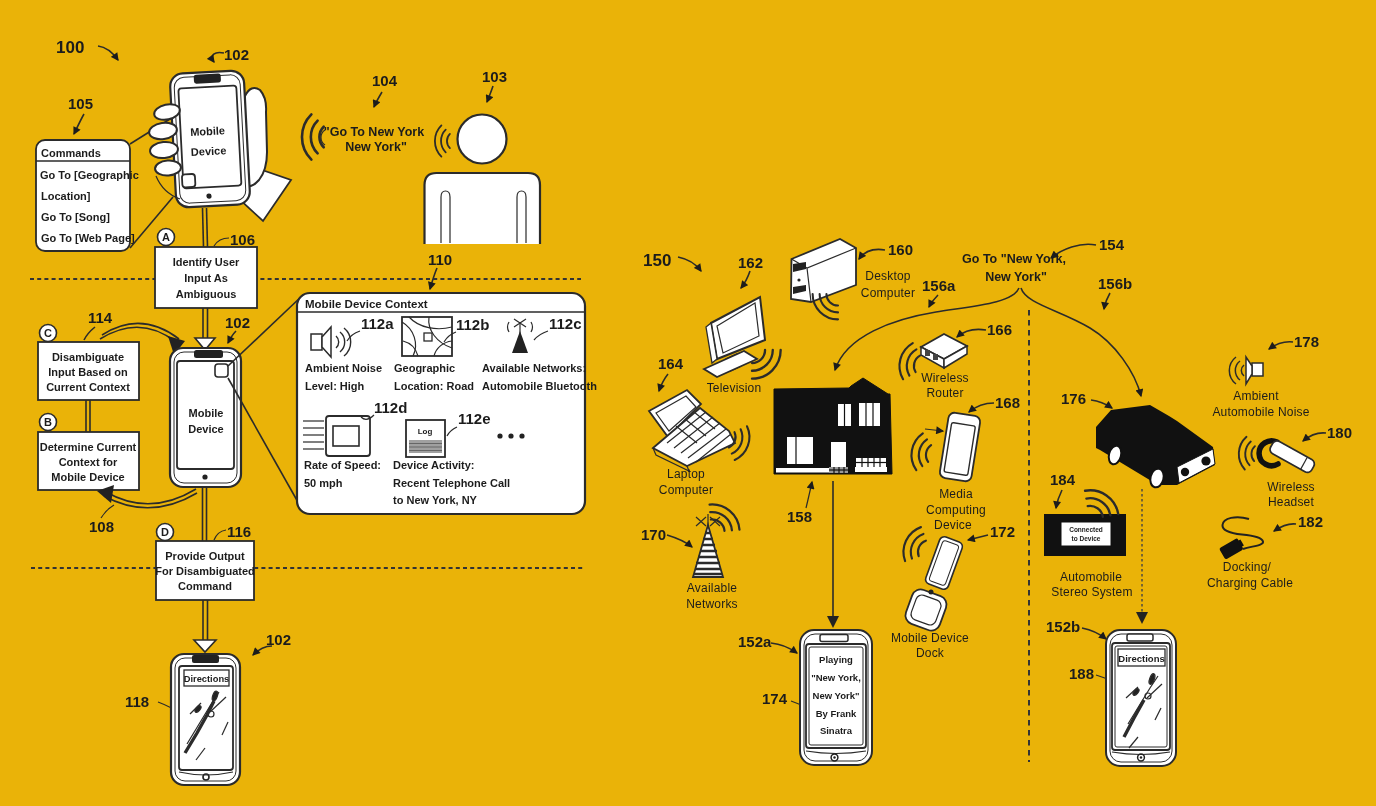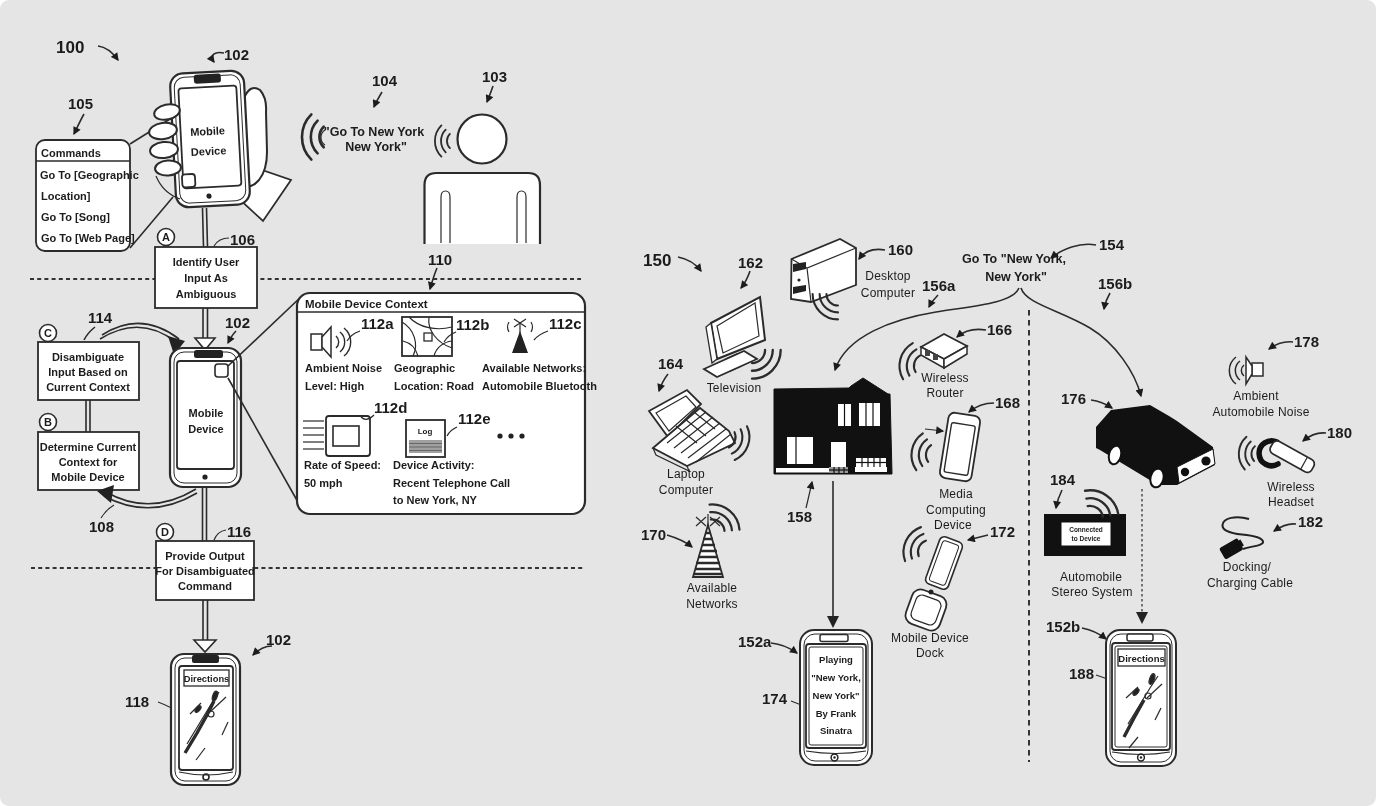--- a/index.html
+++ b/index.html
@@ -1,16 +1,16 @@
 <!DOCTYPE html>
 <html><head>
 <meta charset="utf-8">
 <style>
 html,body{margin:0;padding:0;background:#fff;}
-#wrap{width:1376px;height:806px;position:relative;overflow:hidden;background:#e5e5e5;border-radius:9px;}
+#wrap{width:1376px;height:806px;position:relative;overflow:hidden;background:#eab308;}
 svg{display:block;filter:blur(0.38px);}
 text{font-family:"Liberation Sans",sans-serif;fill:#1c1c1c;}
 .num{font-weight:bold;font-size:15px;}
 .big{font-weight:bold;font-size:17px;}
 .cap{font-size:12px;font-weight:500;letter-spacing:.2px;}
 .bx{font-weight:bold;font-size:11px;}
 .ln{stroke:#2b2b2b;fill:none;stroke-width:1.6;}
 .lt{stroke:#2b2b2b;fill:none;stroke-width:1.2;}
 .wh{stroke:#2b2b2b;fill:#fff;}
 </style>

